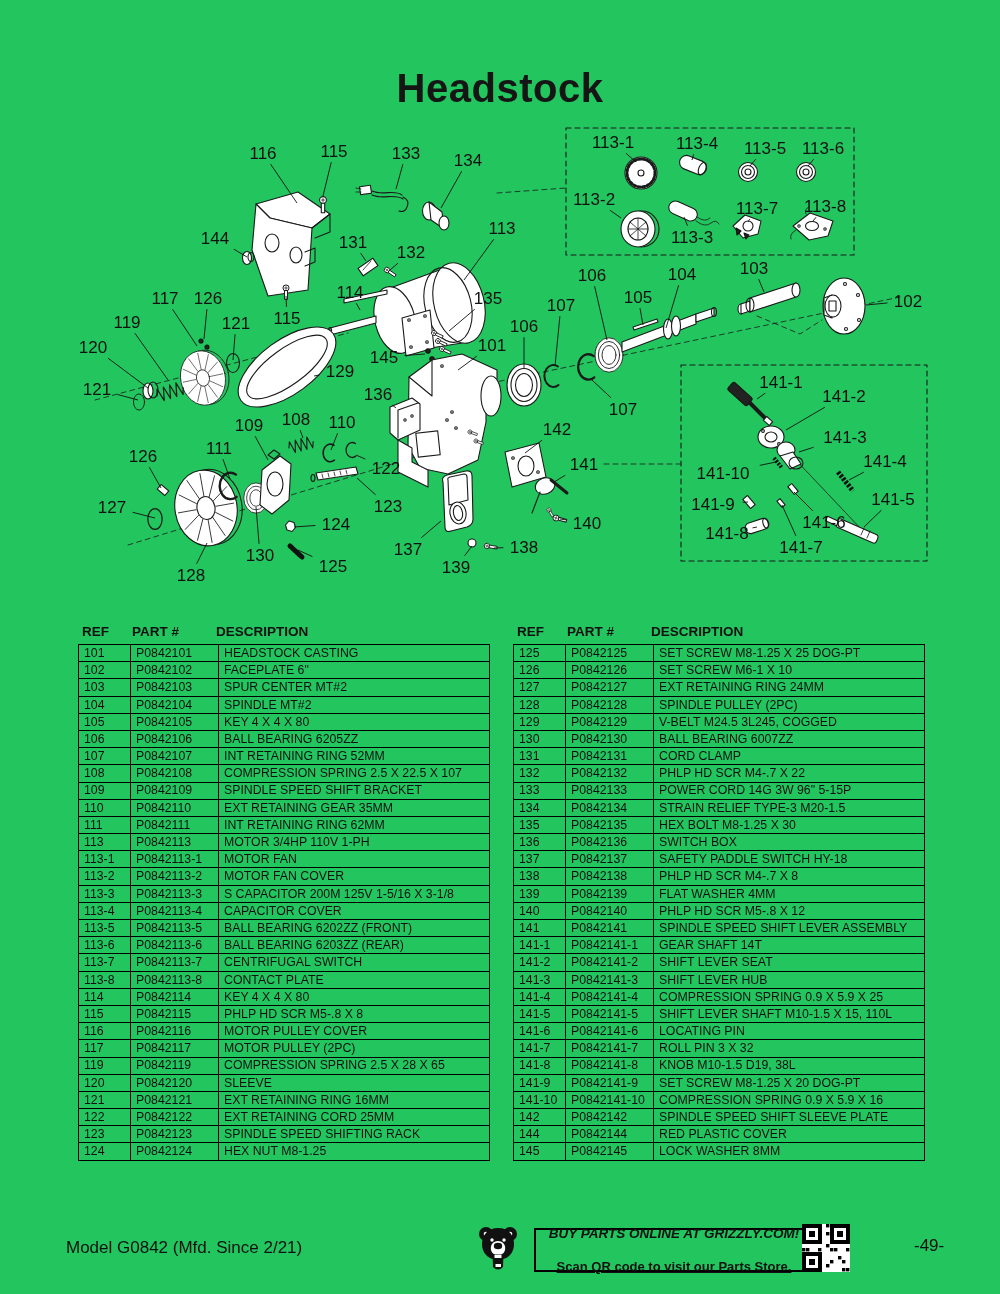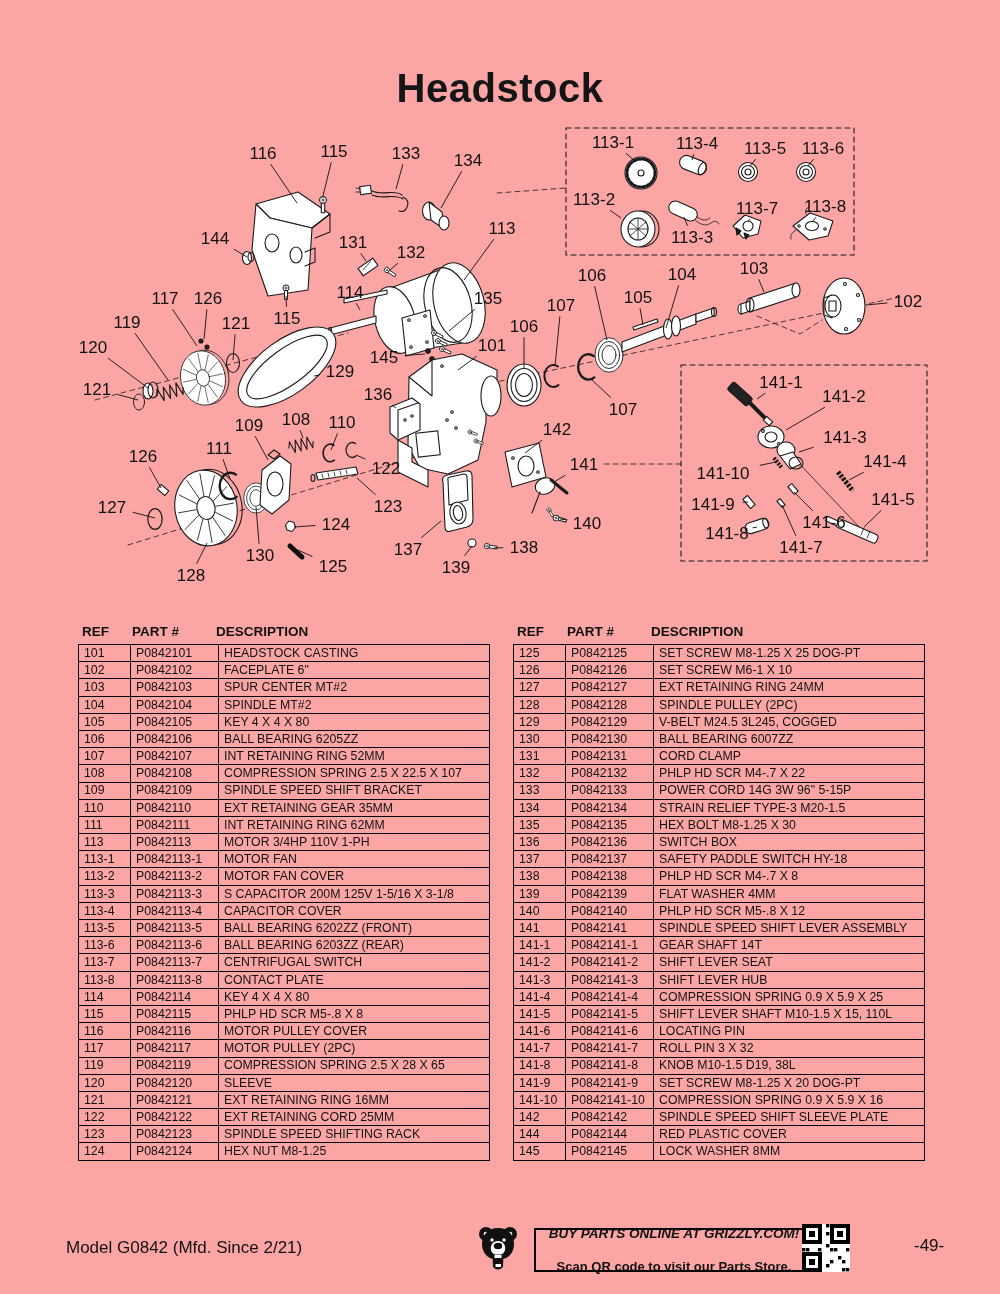--- a/index.html
+++ b/index.html
@@ -1,16 +1,16 @@
 <!DOCTYPE html>
 <html><head>
 <meta charset="utf-8">
 <style>
   html,body{margin:0;padding:0;background:#fff;}
-  .page{position:relative;width:1000px;height:1294px;background:#fca5a5;overflow:hidden;
+  .page{position:relative;width:1000px;height:1294px;background:#22c55e;overflow:hidden;
         font-family:"Liberation Sans",sans-serif;color:#111;}
   .title{position:absolute;left:0;right:0;top:66px;text-align:center;margin:0;
          font-size:40px;font-weight:bold;letter-spacing:.5px;color:#151515;}
   .diagram{position:absolute;left:0;top:0;width:1000px;height:620px;}
   .diagram .art{stroke:#1a1a1a;stroke-width:1.1;fill:none;stroke-linejoin:round;stroke-linecap:round;}
   .diagram .wf{fill:#fff;}
   .diagram .dk{fill:#222;stroke:#111;}
   .diagram .dsh{stroke-dasharray:5 4;}
   .diagram .thin{stroke-width:.8;}
   .diagram .lbl{stroke:none;fill:#111;font-family:"Liberation Sans",sans-serif;
@@ -30,21 +30,21 @@
                  font-family:"Liberation Sans",sans-serif;color:#111;}
   table.parts col.c-ref{width:52px;}
   table.parts col.c-part{width:88px;}
   .footer{position:absolute;left:0;top:1222px;width:1000px;height:60px;}
   .model{position:absolute;left:66px;top:16px;font-size:17px;white-space:nowrap;}
   .bear{position:absolute;left:476px;top:3px;}
   .promobox{position:absolute;left:534px;top:6px;width:280px;height:44px;border:2.5px solid #000;
             box-sizing:border-box;display:flex;flex-direction:column;justify-content:center;
             align-items:center;text-align:center;}
   .promo1{font-size:13.5px;font-weight:bold;font-style:italic;white-space:nowrap;}
-  .promo2{font-size:13px;font-weight:bold;white-space:nowrap;margin-top:18px;}
+  .promo2{font-size:13px;font-weight:bold;white-space:nowrap;margin-top:18px;text-decoration:underline;}
   .qr{position:absolute;left:802px;top:2px;}
   .pagenum{position:absolute;left:884px;top:14px;font-size:17px;margin-left:30px;}
 </style>
 </head>
 <body>
 
 <div class="page">
 
   <h1 class="title">Headstock</h1>
 

